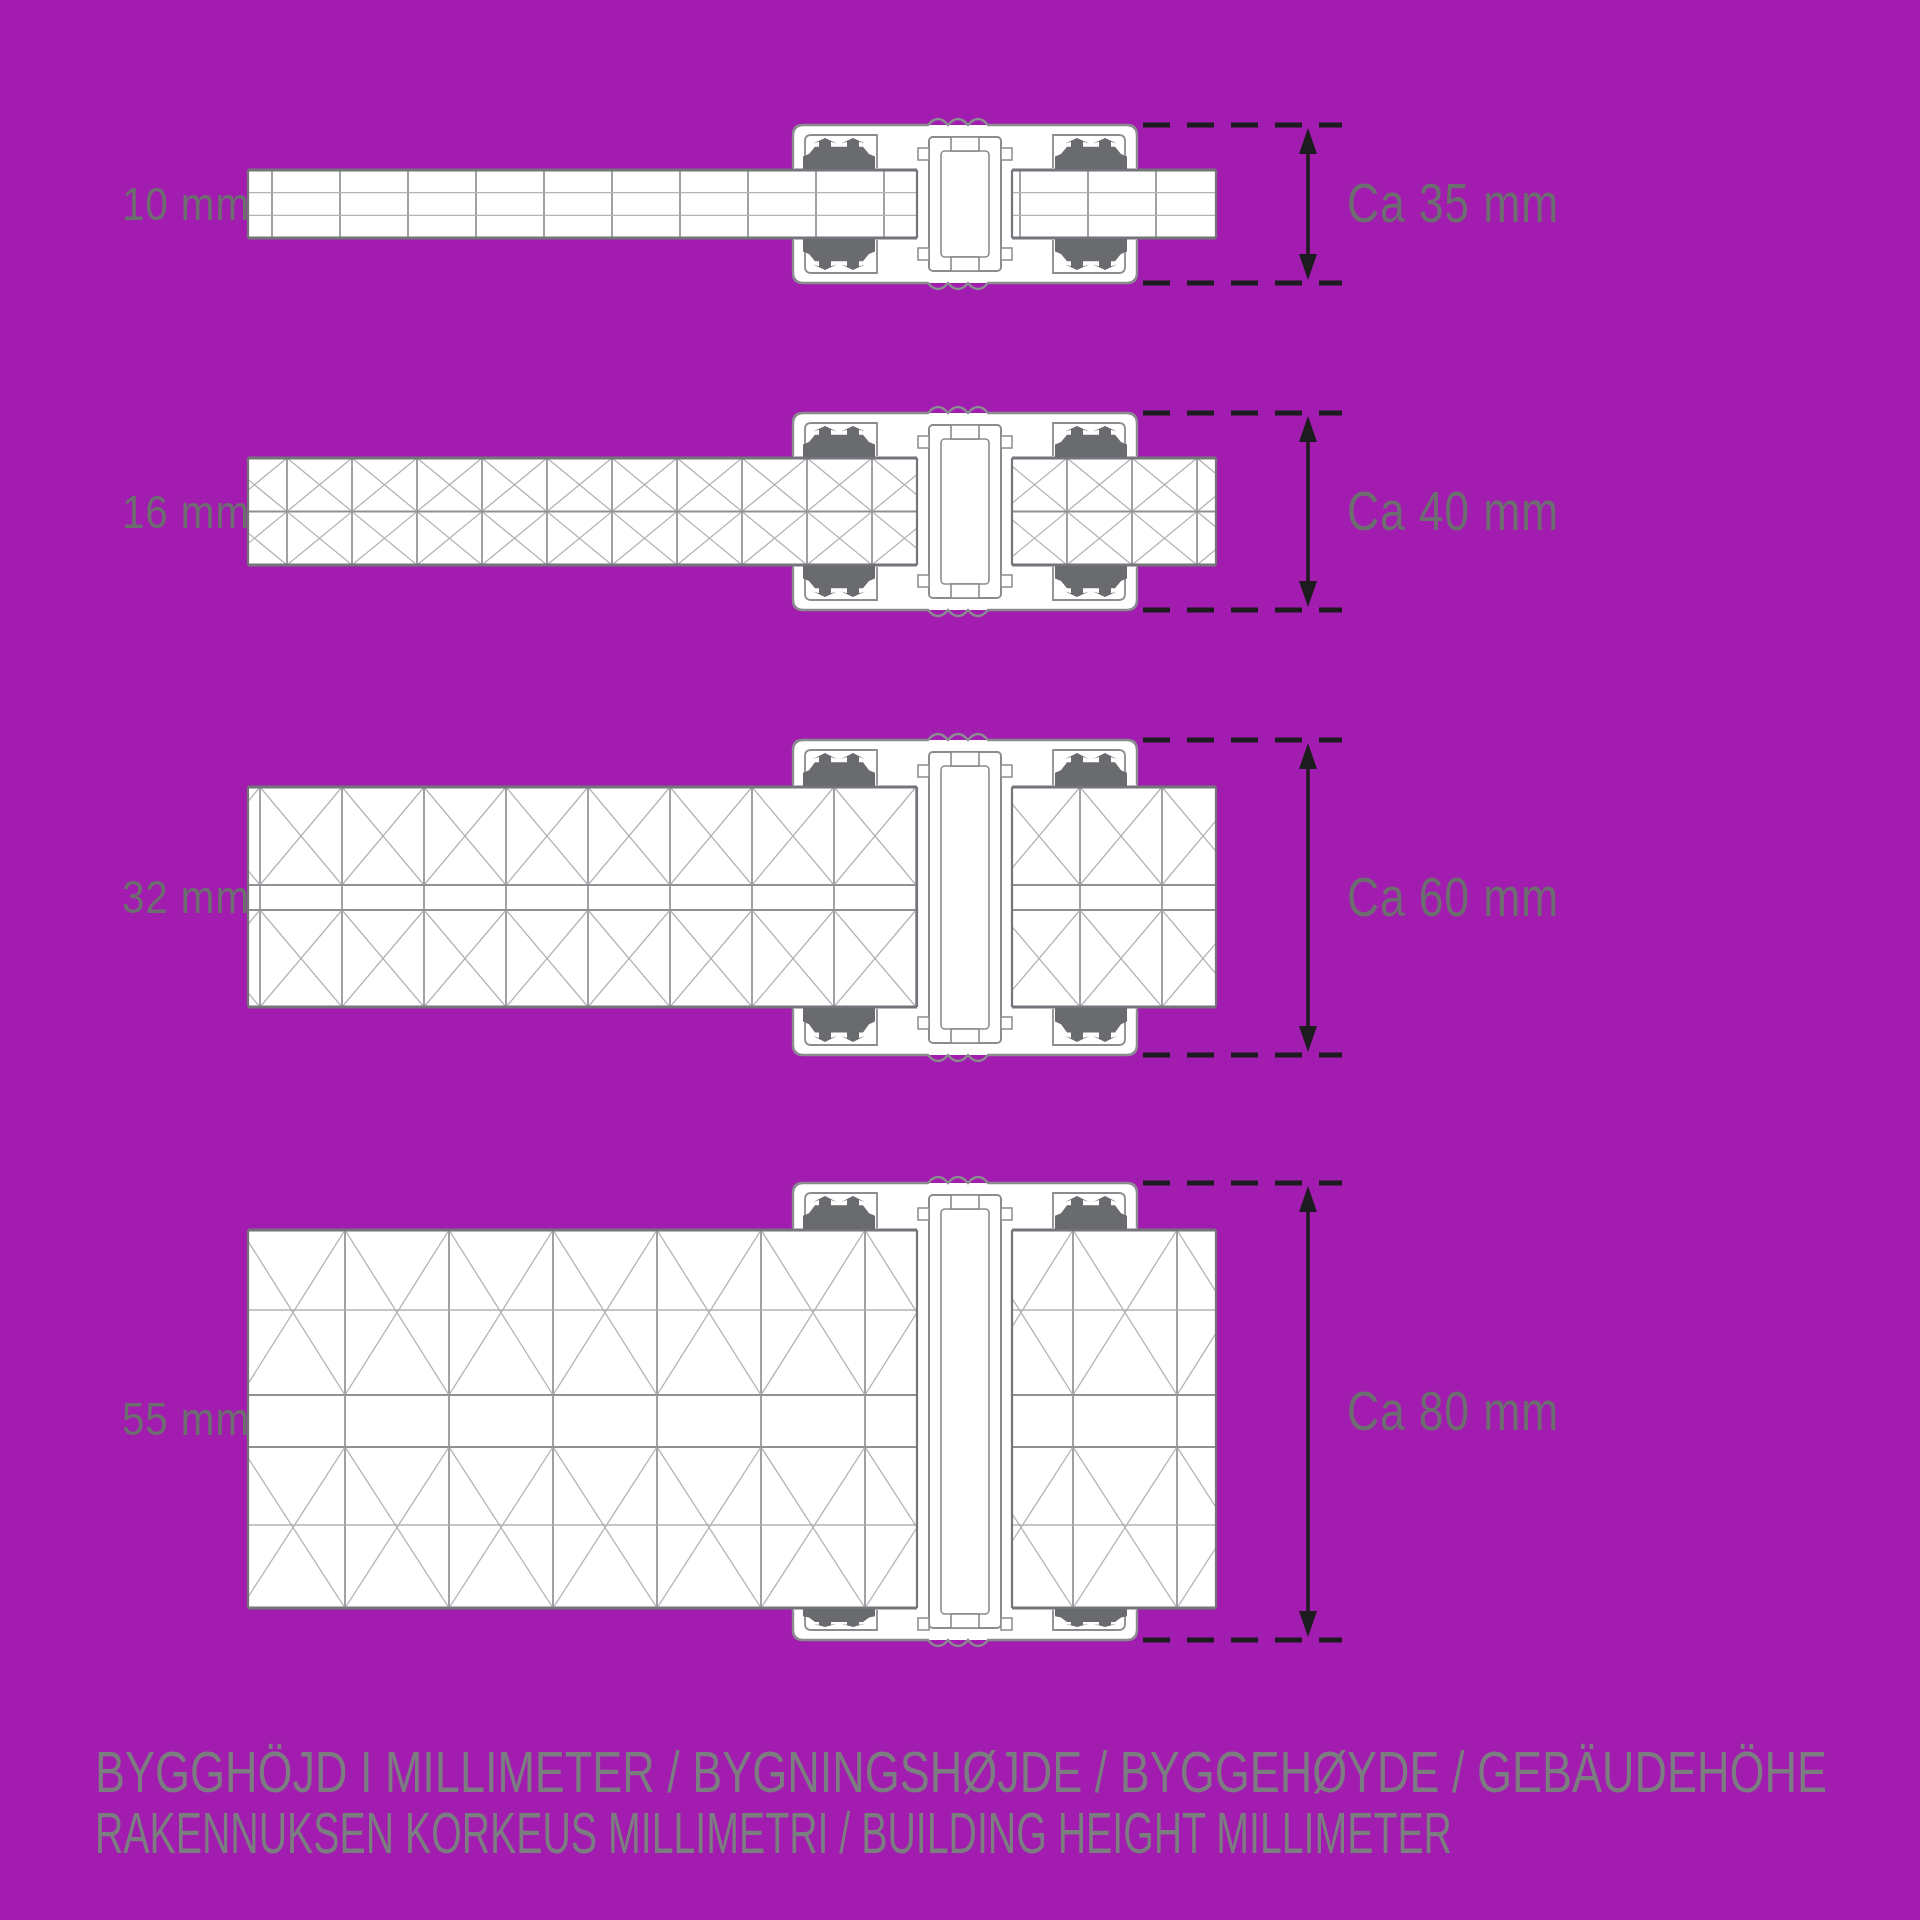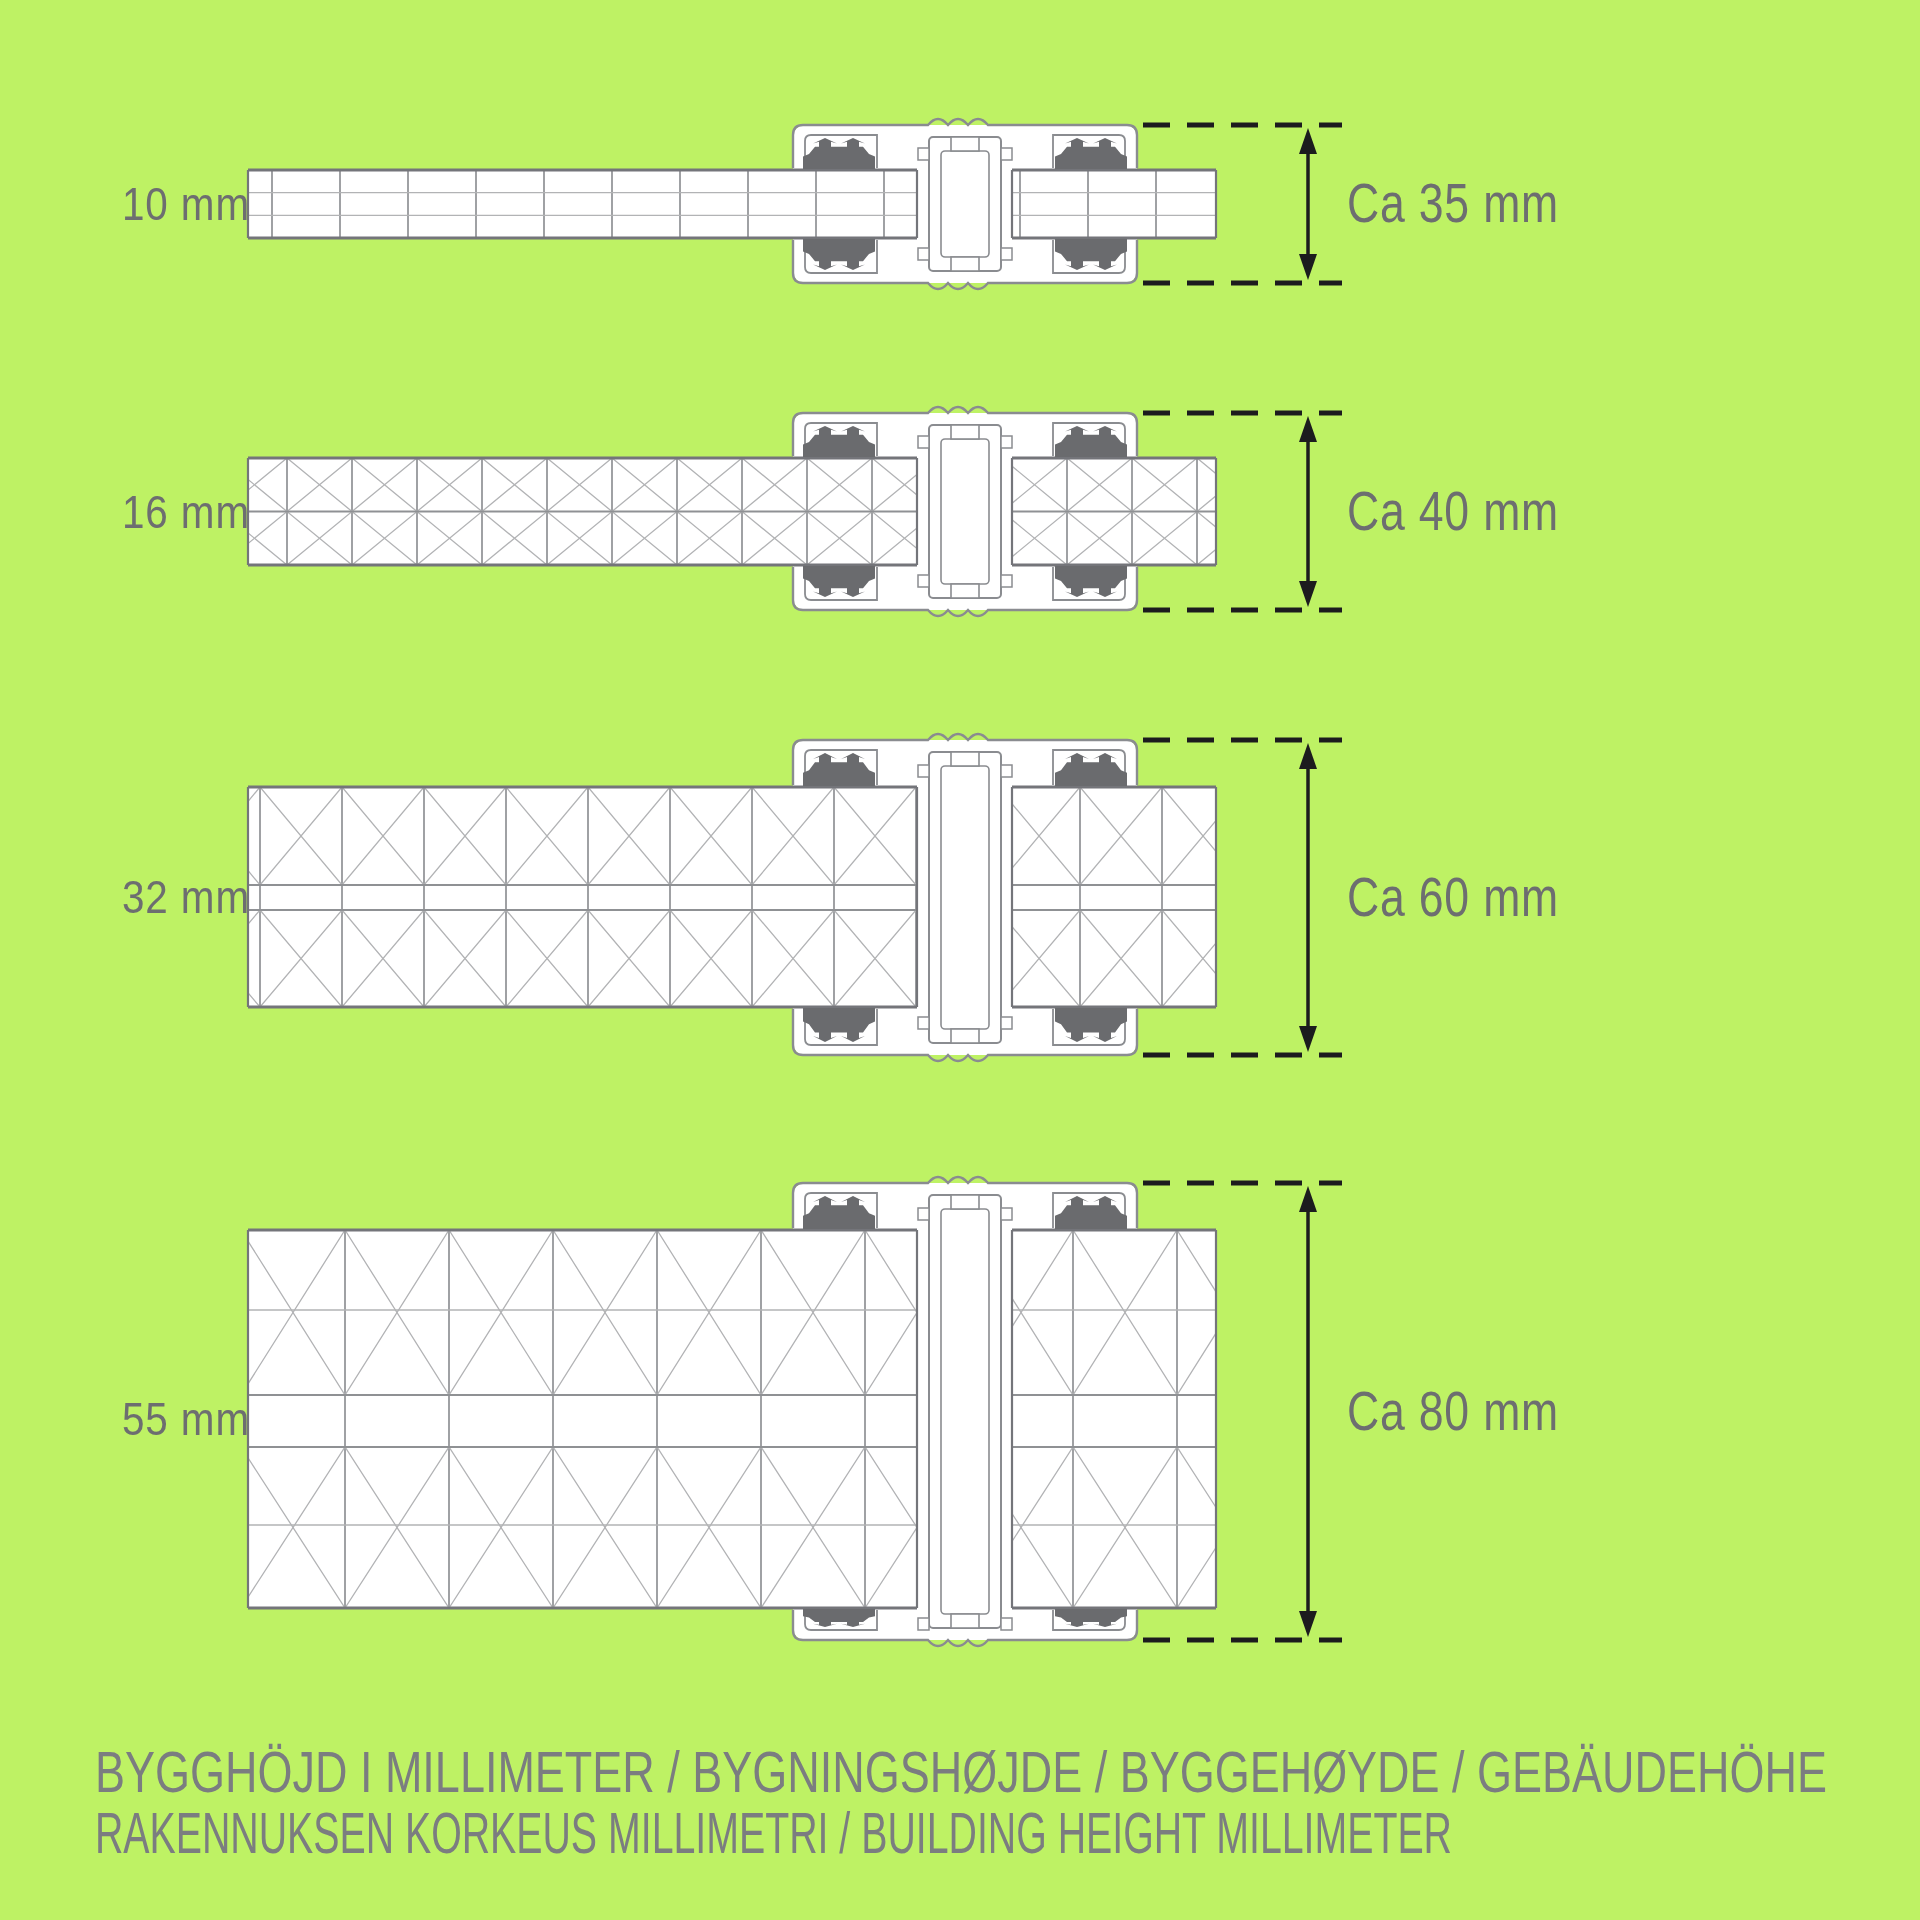--- a/index.html
+++ b/index.html
@@ -1,16 +1,16 @@
 <!DOCTYPE html>
 <html><head>
 <meta charset="utf-8">
 <style>
   html,body{margin:0;padding:0;background:#ffffff;}
-  .stage{width:1920px;height:1920px;position:relative;background:#bef264;overflow:hidden;}
+  .stage{width:1920px;height:1920px;position:relative;background:#a21caf;overflow:hidden;}
   svg{display:block;font-family:"Liberation Sans", sans-serif;}
   .lbl-left{font-size:46px;fill:#6d6e70;letter-spacing:1px;}
   .lbl-right{font-size:56px;fill:#6d6e70;letter-spacing:1px;}
   .footer-line{font-size:58px;fill:#7b7d80;}
 </style>
 </head>
 <body>
 
 <div class="stage">
   <svg id="canvas" width="1920" height="1920" viewBox="0 0 1920 1920">

